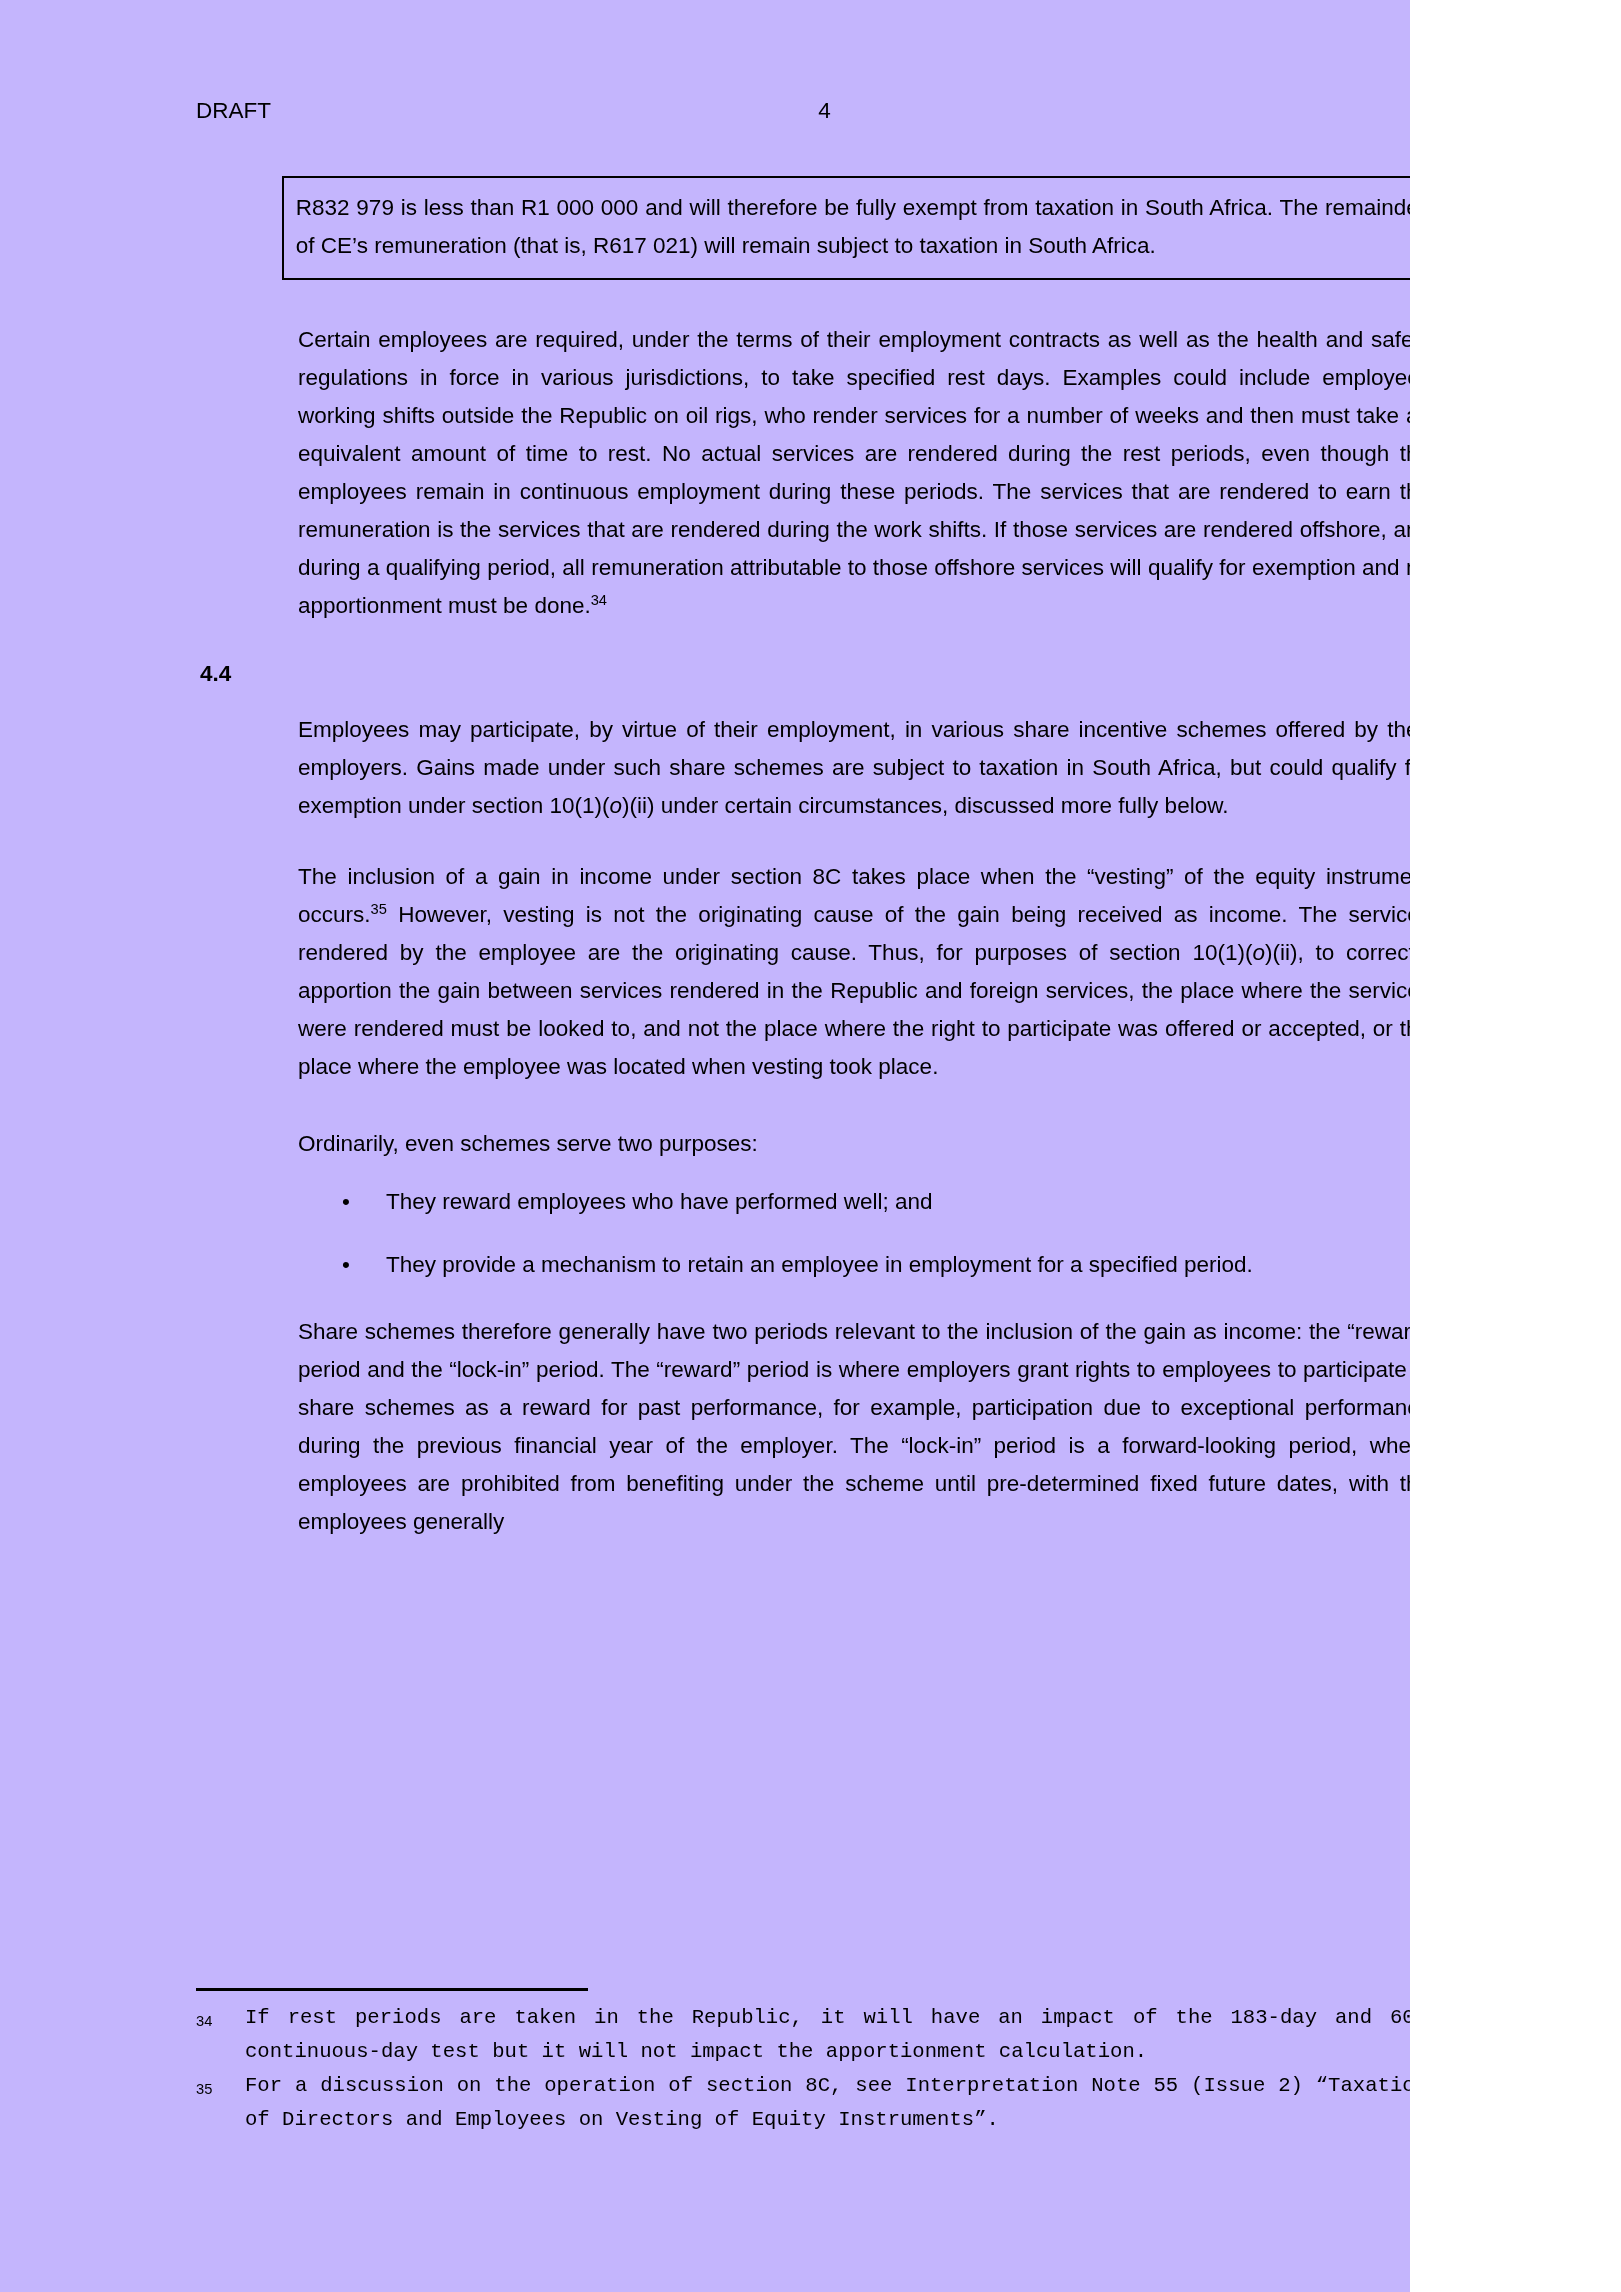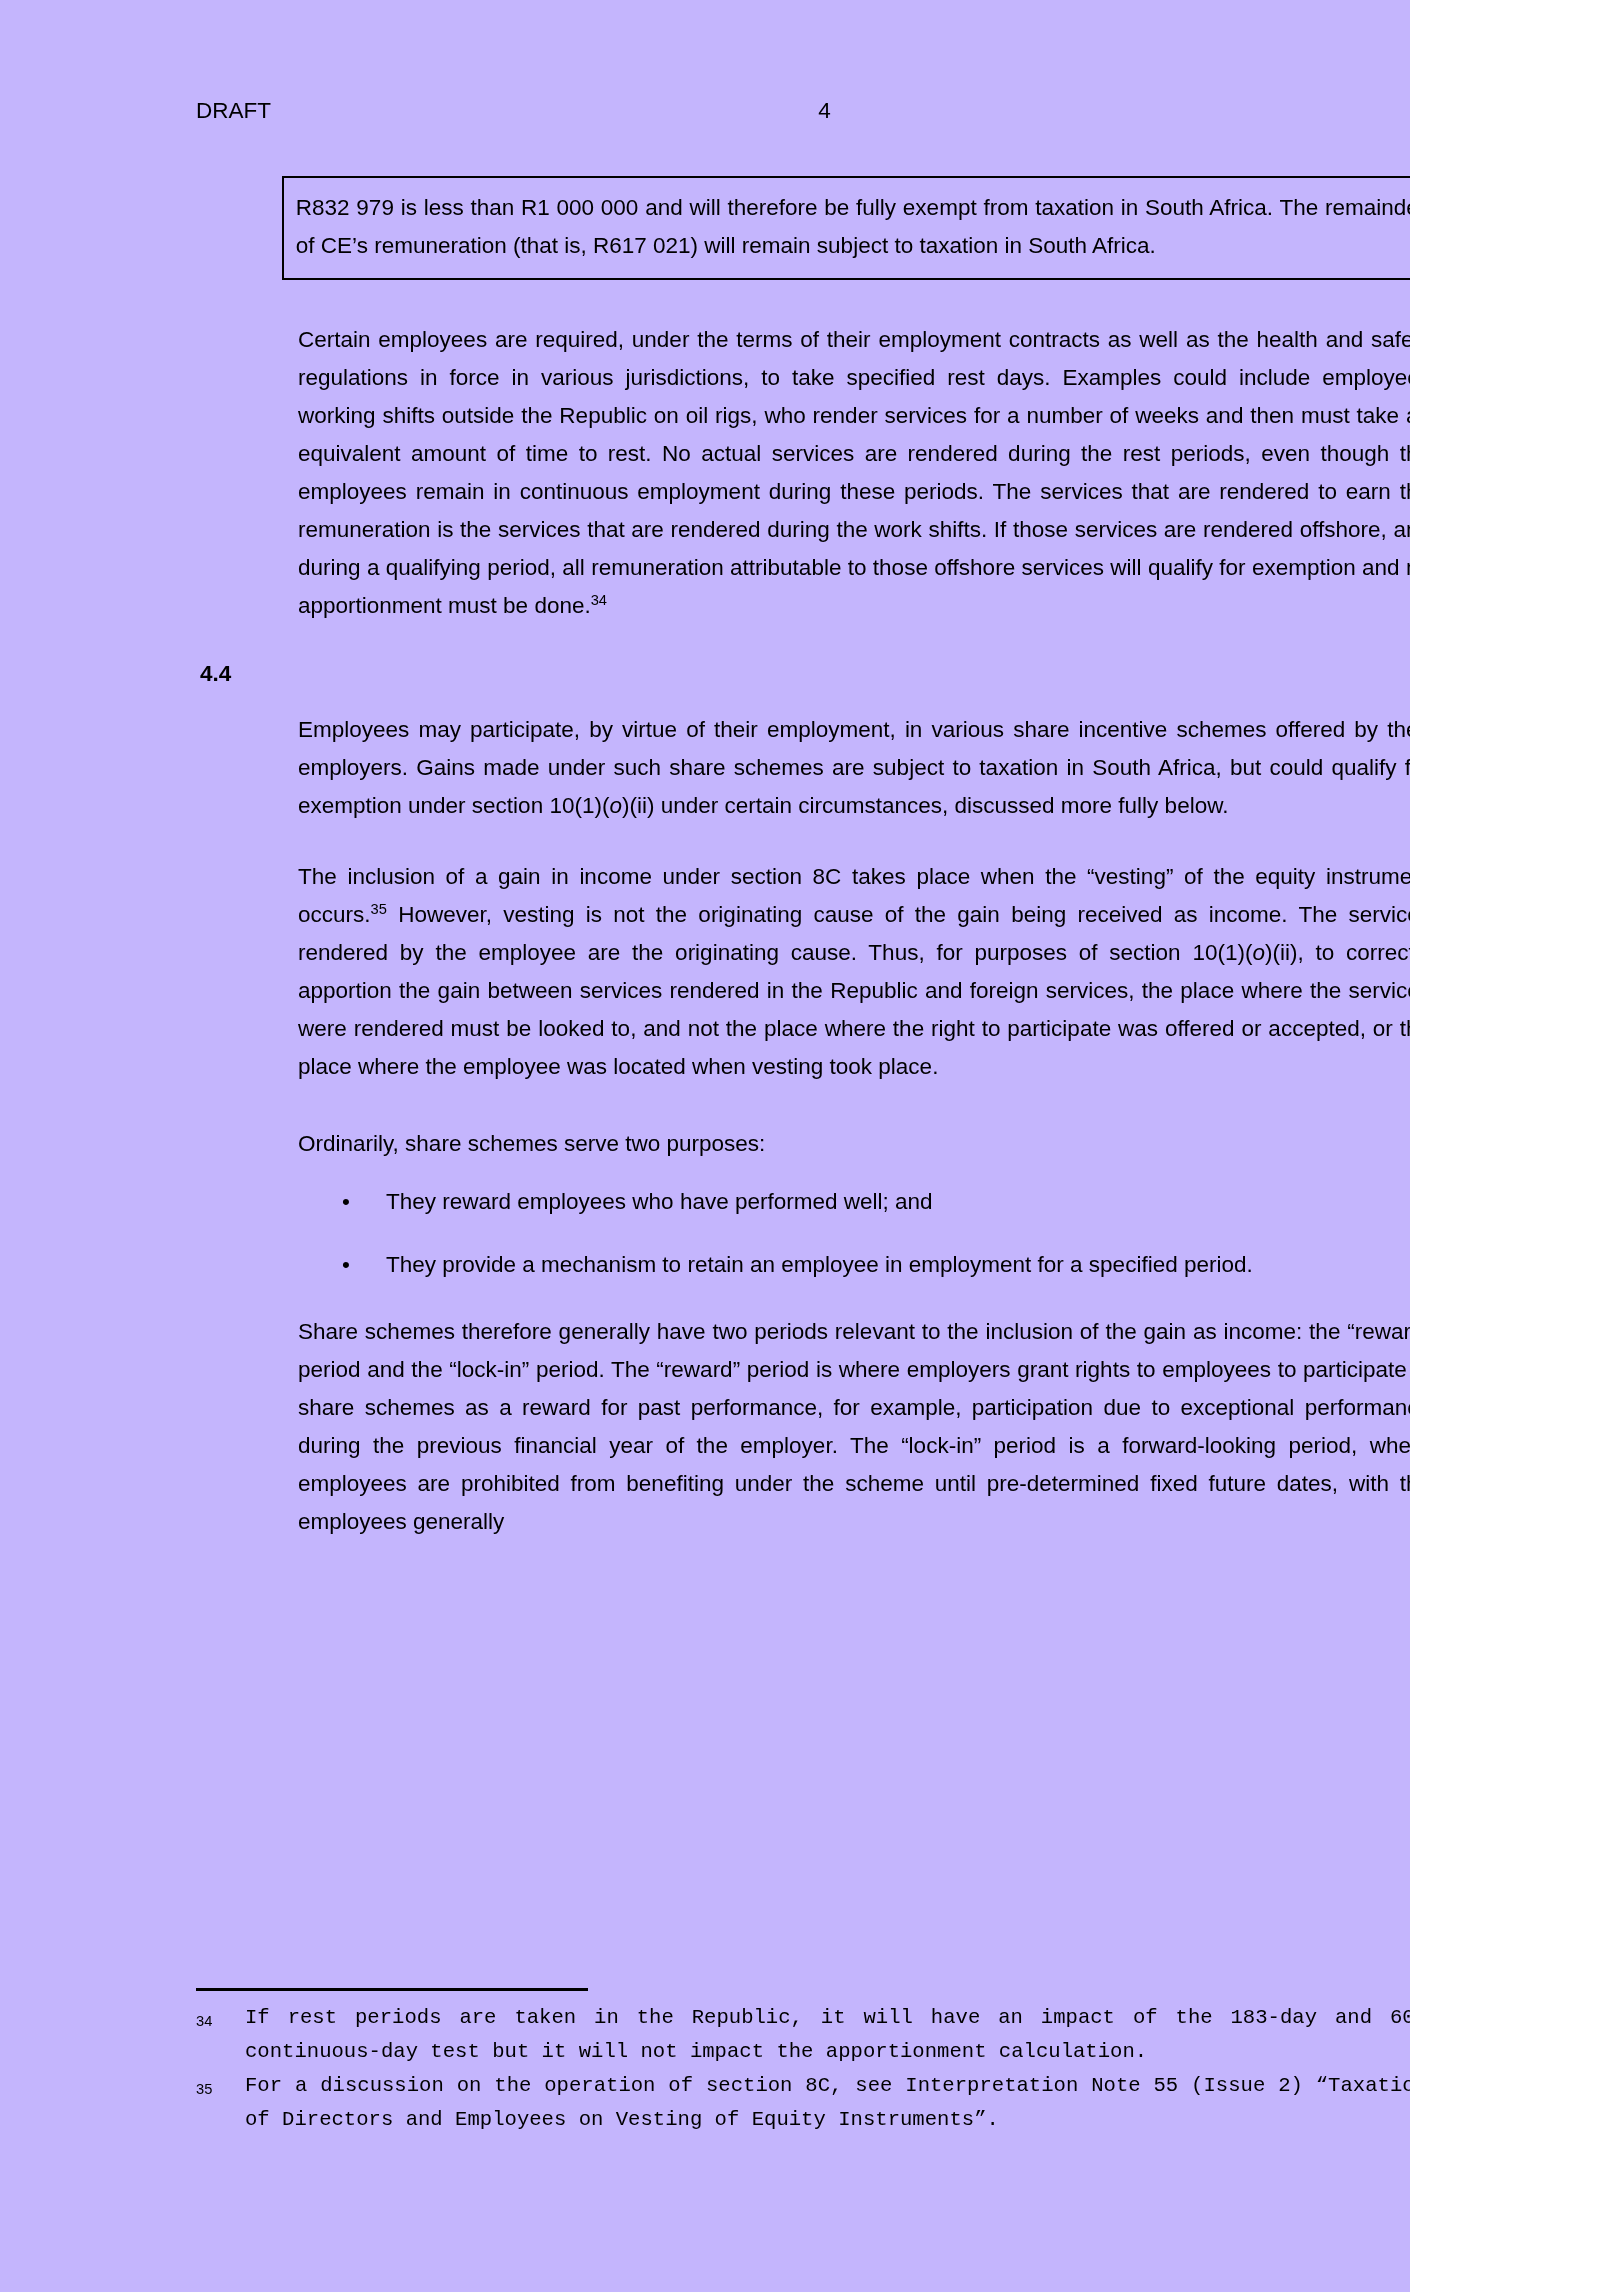--- a/index.html
+++ b/index.html
@@ -103,21 +103,21 @@
 
 
     <div class="section-heading">
       <span class="heading-number">4.4</span>
     </div>
 
     <div class="para after-heading"><span>Employees may participate, by virtue of their employment, in various share incentive schemes offered by their employers. Gains made under such share schemes are subject to taxation in South Africa, but could qualify for exemption under section 10(1)(</span><i>o</i><span>)(ii) under certain circumstances, discussed more fully below.</span></div>
 
     <div class="para"><span>The inclusion of a gain in income under section 8C takes place when the “vesting” of the equity instrument occurs.</span><sup>35</sup><span> However, vesting is not the originating cause of the gain being received as income. The services rendered by the employee are the originating cause. Thus, for purposes of section 10(1)(</span><i>o</i><span>)(ii), to correctly apportion the gain between services rendered in the Republic and foreign services, the place where the services were rendered must be looked to, and not the place where the right to participate was offered or accepted, or the place where the employee was located when vesting took place.</span></div>
 
-    <div class="para purposes"><span>Ordinarily, share schemes serve two purposes:</span></div>
+    <div class="para purposes"><span>Ordinarily, even schemes serve two purposes:</span></div>
 
     <div class="bullet-item">
       <span class="bullet-glyph">•</span>
       <span class="bullet-text">They reward employees who have performed well; and</span>
     </div>
 
     <div class="bullet-item">
       <span class="bullet-glyph">•</span>
       <span class="bullet-text">They provide a mechanism to retain an employee in employment for a specified period.</span>
     </div>

